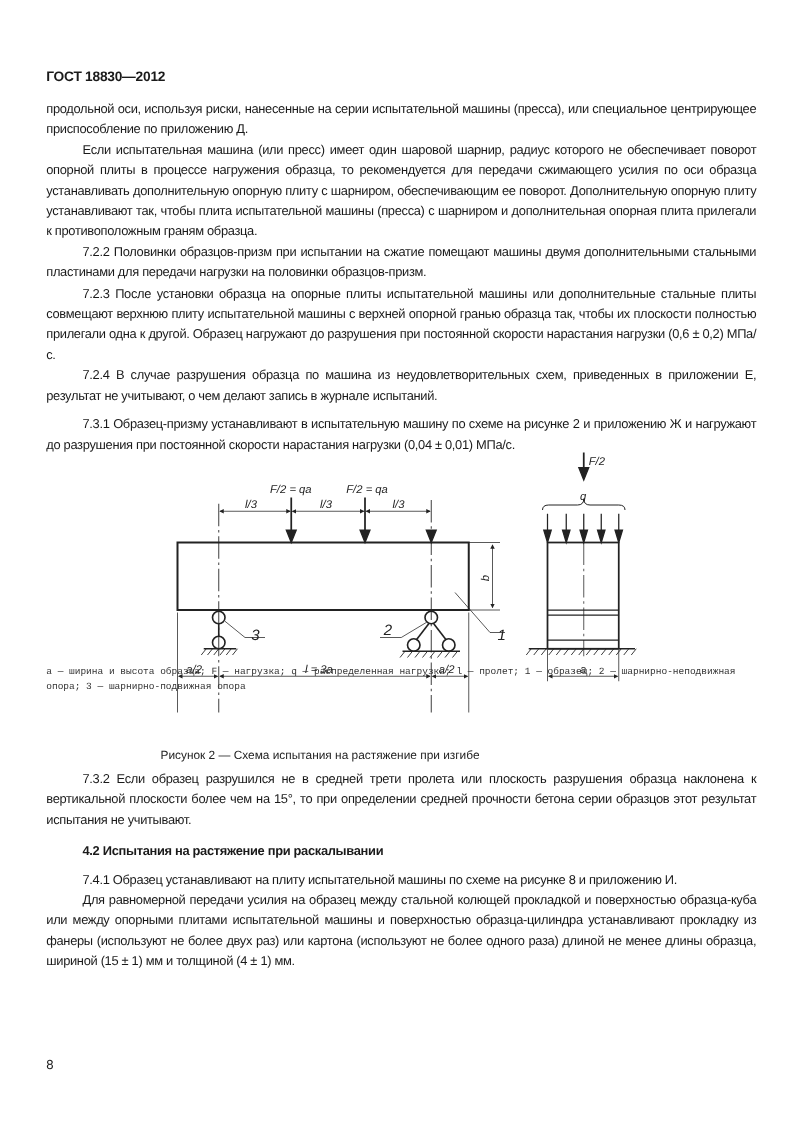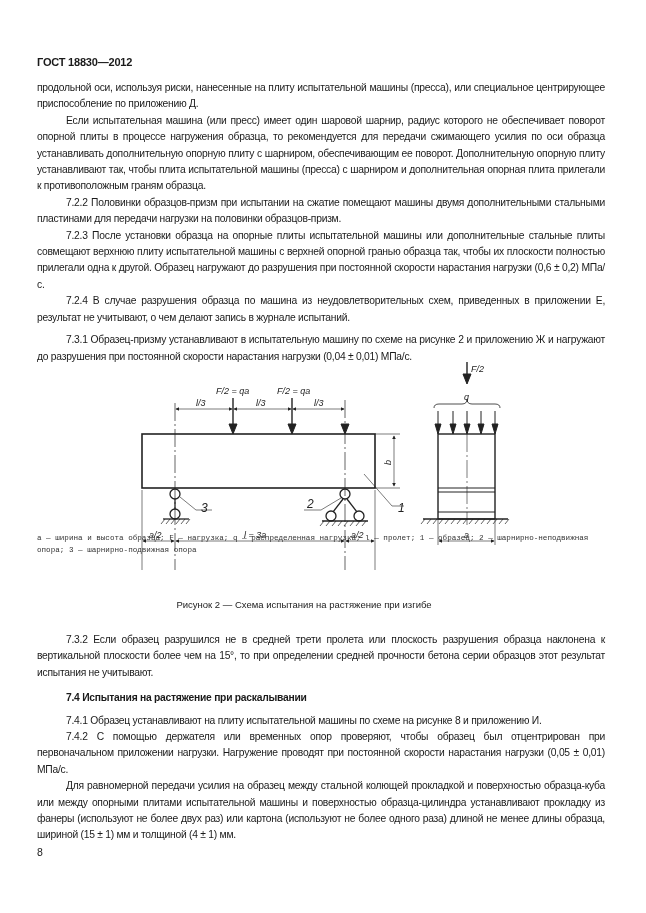--- a/index.html
+++ b/index.html
@@ -4,33 +4,33 @@
 <style>
   html, body { margin:0; padding:0; background:#fff; }
   body { width:646px; height:913px; position:relative; overflow:hidden;
          font-family:"Liberation Sans", sans-serif; color:#1a1a1a; }
   .hdr { position:absolute; left:37px; top:56px; font-weight:bold; font-size:11px; letter-spacing:-0.2px; }
   .text { position:absolute; left:37px; width:568px; font-size:10.3px; line-height:16.4px; letter-spacing:-0.25px; }
   .p { margin:0; text-align:justify; }
   .ind { text-indent:29px; }
   .h { font-weight:bold; margin:0; text-indent:29px; }
   .caption-legend { position:absolute; left:37px; width:568px; top:533px; font-size:7.6px; line-height:11.5px; color:#333; text-align:left;font-family:Liberation Mono, monospace; }
-  .caption-title { position:absolute; left:0; width:512px; top:599px; font-size:9.5px; text-align:center; color:#222;padding-left:48px; }
+  .caption-title { position:absolute; left:0; width:512px; top:599px; font-size:9.5px; text-align:center; color:#222; }
   .pagenum { position:absolute; left:37px; top:846px; font-size:10.5px; }
   svg { position:absolute; left:0; top:0; }
   .dl { font-family:"Liberation Sans", sans-serif; font-style:italic; font-size:9px; fill:#222; }
   .num { font-family:"Liberation Sans", sans-serif; font-style:italic; font-size:12px; fill:#222; }
 </style>
 </head>
 <body>
 
 <div class="hdr">ГОСТ 18830—2012</div>
 
 <div class="text" style="top:80px;">
-  <p class="p">продольной оси, используя риски, нанесенные на плиту испытательной машины (пресса), или специальное центрирующее приспособление по приложению Д.</p>
+  <p class="p">продольной оси, используя риски, нанесенные на серии испытательной машины (пресса), или специальное центрирующее приспособление по приложению Д.</p>
   <p class="p ind">Если испытательная машина (или пресс) имеет один шаровой шарнир, радиус которого не обеспечивает поворот опорной плиты в процессе нагружения образца, то рекомендуется для передачи сжимающего усилия по оси образца устанавливать дополнительную опорную плиту с шарниром, обеспечивающим ее поворот. Дополнительную опорную плиту устанавливают так, чтобы плита испытательной машины (пресса) с шарниром и дополнительная опорная плита прилегали к противоположным граням образца.</p>
   <p class="p ind">7.2.2 Половинки образцов-призм при испытании на сжатие помещают машины двумя дополнительными стальными пластинами для передачи нагрузки на половинки образцов-призм.</p>
   <p class="p ind">7.2.3 После установки образца на опорные плиты испытательной машины или дополнительные стальные плиты совмещают верхнюю плиту испытательной машины с верхней опорной гранью образца так, чтобы их плоскости полностью прилегали одна к другой. Образец нагружают до разрушения при постоянной скорости нарастания нагрузки (0,6 ± 0,2) МПа/с.</p>
   <p class="p ind">7.2.4 В случае разрушения образца по машина из неудовлетворительных схем, приведенных в приложении Е, результат не учитывают, о чем делают запись в журнале испытаний.</p>
   <p class="p ind" style="margin-top:6px;">7.3.1 Образец-призму устанавливают в испытательную машину по схеме на рисунке 2 и приложению Ж и нагружают до разрушения при постоянной скорости нарастания нагрузки (0,04 ± 0,01) МПа/с.</p>
 </div>
 
 <svg width="646" height="913" xmlns="http://www.w3.org/2000/svg">
   <defs>
     <marker id="ah" markerWidth="6" markerHeight="6" refX="5" refY="3" orient="auto">
@@ -128,21 +128,20 @@
   <text class="dl" x="244" y="538">l = 3a</text>
   <text class="dl" x="351" y="538">a/2</text>
   <text class="dl" x="471" y="372">F/2</text>
   <text class="dl" x="464" y="400">q</text>
   <text class="dl" x="464" y="538">a</text>
 </svg>
 
 <div class="caption-legend">a — ширина и высота образца; F — нагрузка; q — распределенная нагрузка; l — пролет; 1 — образец; 2 — шарнирно-неподвижная опора; 3 — шарнирно-подвижная опора</div>
 <div class="caption-title">Рисунок 2 — Схема испытания на растяжение при изгибе</div>
 
-<div class="text" style="top:632px;">
+<div class="text" style="top:616px;">
   <p class="p ind">7.3.2 Если образец разрушился не в средней трети пролета или плоскость разрушения образца наклонена к вертикальной плоскости более чем на 15°, то при определении средней прочности бетона серии образцов этот результат испытания не учитывают.</p>
-  <p class="h" style="margin-top:9px;">7.4 Испытания на растяжение при раскалывании</p>
+  <p class="h" style="margin-top:9px;">4.2 Испытания на растяжение при раскалывании</p>
   <p class="p ind" style="margin-top:6px;">7.4.1 Образец устанавливают на плиту испытательной машины по схеме на рисунке 8 и приложению И.</p>
-  <p class="p ind">7.4.2 С помощью держателя или временных опор проверяют, чтобы образец был отцентрирован при первоначальном приложении нагрузки. Нагружение проводят при постоянной скорости нарастания нагрузки (0,05 ± 0,01) МПа/с.</p>
   <p class="p ind">Для равномерной передачи усилия на образец между стальной колющей прокладкой и поверхностью образца-куба или между опорными плитами испытательной машины и поверхностью образца-цилиндра устанавливают прокладку из фанеры (используют не более двух раз) или картона (используют не более одного раза) длиной не менее длины образца, шириной (15 ± 1) мм и толщиной (4 ± 1) мм.</p>
 </div>
 
 <div class="pagenum">8</div>
 
 </body></html>

